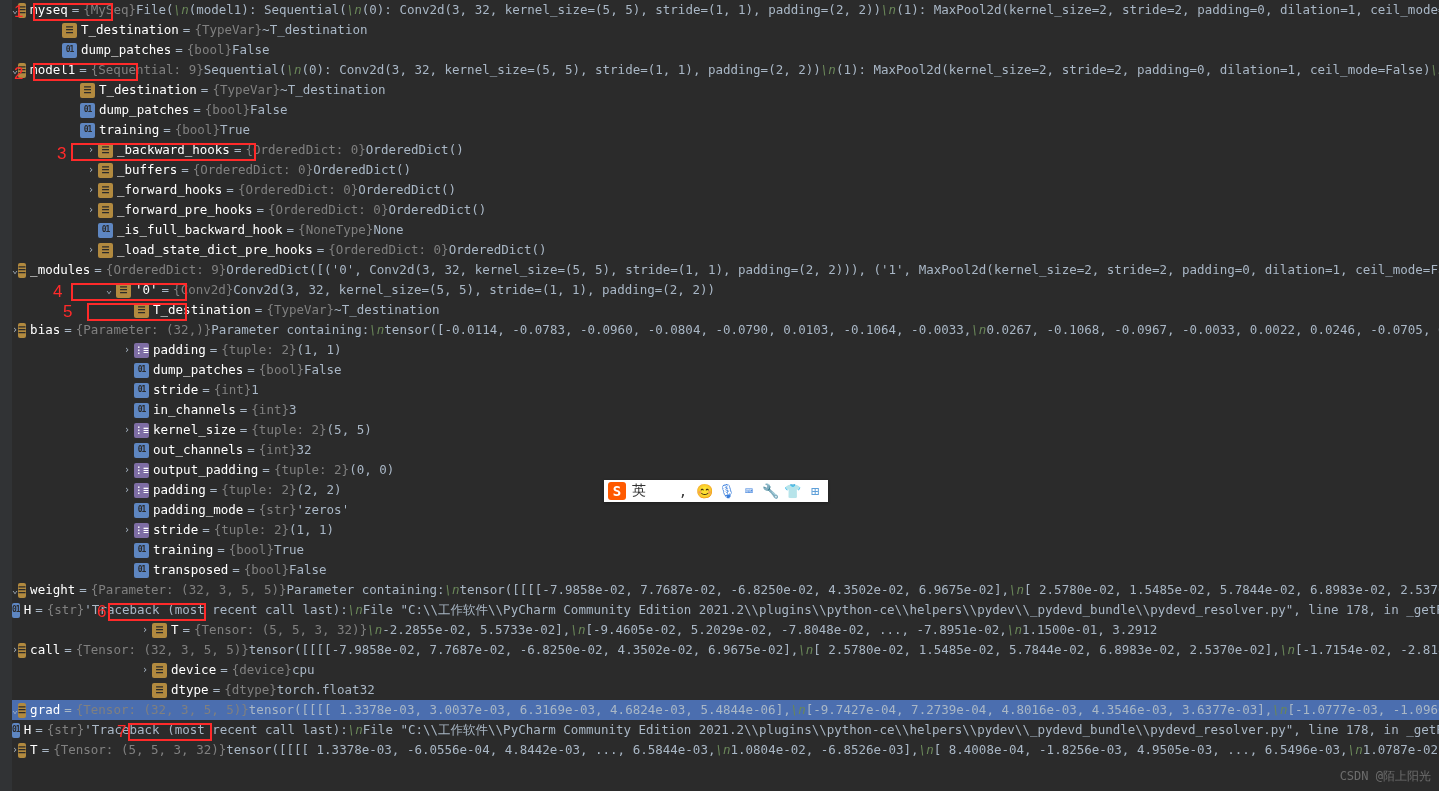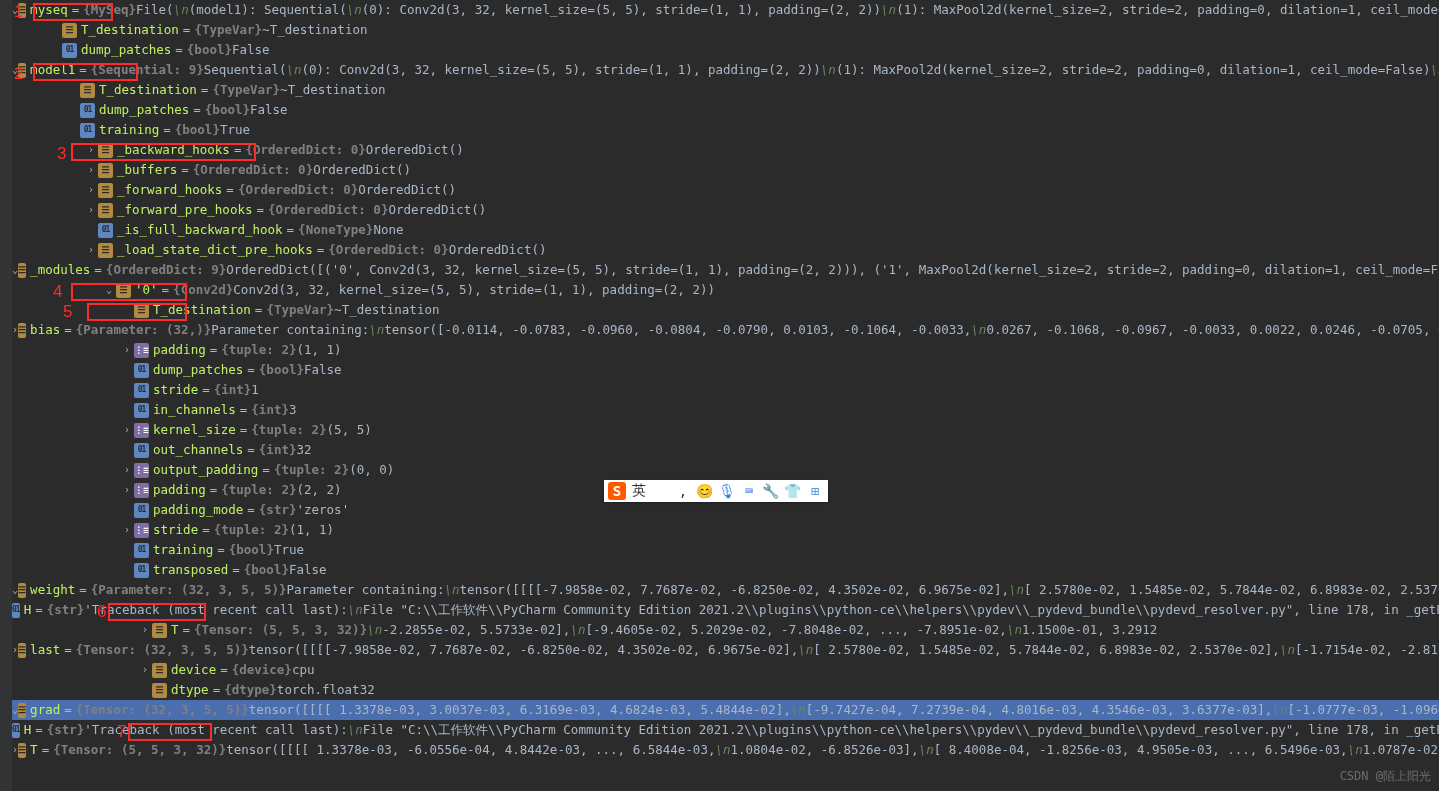--- a/index.html
+++ b/index.html
@@ -56,23 +56,23 @@
     border-radius: 2px;
   }
   .ico-obj { background: #b28a3f; color: #2b2b2b; }
   .ico-obj::before { content: "☰"; font-size: 9px; }
   .ico-prim { background: #5e86c1; color: #2b2b2b; }
   .ico-prim::before { content: "01"; font-size: 8px; letter-spacing: -1px;}
   .ico-list { background: #7e6da4; color: #fff; }
   .ico-list::before { content: "⋮≡"; font-size: 9px; }
   .ico-key { color: #aaa; }
   .ico-key::before { content: "🔑"; font-size: 10px; }
-  .name { color: #bef264; }
+  .name { color: #ffffff; }
   .eq { color: #a9b7c6; padding: 0 4px; }
-  .type { color: #808080; font-weight: bold; }
+  .type { color: #808080; }
   .val { color: #a9b7c6; }
   .esc { color: #6a8759; font-style: italic;}
   .redbox {
     position: absolute;
     border: 2px solid #ff2a2a;
     pointer-events: none;
     z-index: 5;
   }
   .rednum {
     position: absolute;
@@ -429,21 +429,21 @@
       <span class="val">           -2.2855e-02,  5.5733e-02],</span>
       <span class="esc">\n</span>
       <span class="val">          [-9.4605e-02,  5.2029e-02, -7.8048e-02,  ..., -7.8951e-02,</span>
       <span class="esc">\n</span>
       <span class="val">            1.1500e-01,  3.2912</span>
     </div>
     <div class="row">
       <span style="display: inline-block; width: 126px;"></span>
       <span class="arrow right"></span>
       <span class="ico ico-obj"></span>
-      <span class="name">last</span>
+      <span class="name">call</span>
       <span class="eq"> = </span>
       <span class="type">{Tensor: (32, 3, 5, 5)} </span>
       <span class="val">tensor([[[[-7.9858e-02,  7.7687e-02, -6.8250e-02,  4.3502e-02,  6.9675e-02],</span>
       <span class="esc">\n</span>
       <span class="val">          [ 2.5780e-02,  1.5485e-02,  5.7844e-02,  6.8983e-02,  2.5370e-02],</span>
       <span class="esc">\n</span>
       <span class="val">          [-1.7154e-02, -2.8184e-02,  1.013</span>
     </div>
     <div class="row">
       <span style="display: inline-block; width: 126px;"></span>
@@ -463,21 +463,21 @@
       <span class="type">{dtype} </span>
       <span class="val">torch.float32</span>
     </div>
     <div class="row sel2">
       <span style="display: inline-block; width: 126px;"></span>
       <span class="arrow down"></span>
       <span class="ico ico-obj"></span>
       <span class="name">grad</span>
       <span class="eq"> = </span>
       <span class="type">{Tensor: (32, 3, 5, 5)} </span>
-      <span class="val">tensor([[[[ 1.3378e-03,  3.0037e-03,  6.3169e-03,  4.6824e-03,  5.4844e-02],</span>
+      <span class="val">tensor([[[[ 1.3378e-03,  3.0037e-03,  6.3169e-03,  4.6824e-03,  5.4844e-06],</span>
       <span class="esc">\n</span>
       <span class="val">          [-9.7427e-04,  7.2739e-04,  4.8016e-03,  4.3546e-03,  3.6377e-03],</span>
       <span class="esc">\n</span>
       <span class="val">          [-1.0777e-03, -1.0960e-03,  2.958</span>
     </div>
     <div class="row">
       <span style="display: inline-block; width: 144px;"></span>
       <span class="arrow "></span>
       <span class="ico ico-prim"></span>
       <span class="name">H</span>

